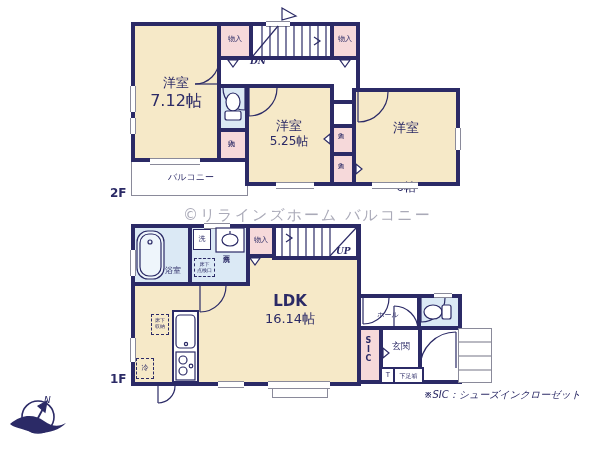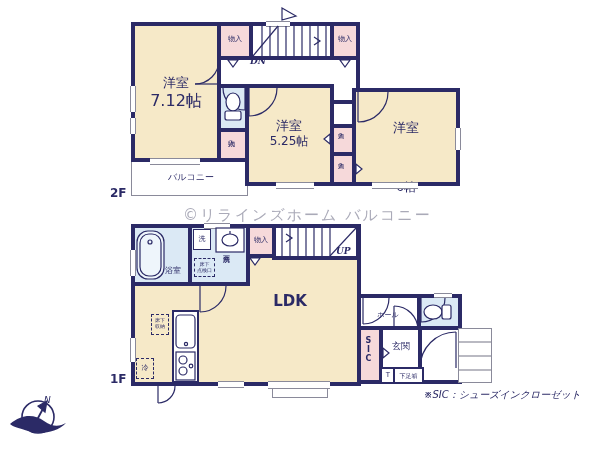--- a/index.html
+++ b/index.html
@@ -117,20 +117,21 @@
   <div class="r white" style="left:393px;top:367px;width:31px;height:17px;border-width:2px;"></div>
 
   <div class="dash" style="left:194px;top:258px;width:21px;height:19px;"></div>
   <div class="dash" style="left:151px;top:314px;width:18px;height:21px;"></div>
   <div class="dash" style="left:136px;top:358px;width:18px;height:21px;"></div>
 
   <div class="r gray white" style="left:272px;top:386px;width:56px;height:12px;"></div>
 
   <div class="lbl" style="left:250px;top:292px;width:80px;font-size:15px;font-weight:bold;z-index:8;">
     <span>LDK</span>
+    <span class="sz" style="font-size:13px;font-weight:normal;">16.14帖</span>
   </div>
   <div class="lbl" style="left:158px;top:266px;width:30px;font-size:8px;z-index:8;">浴室</div>
   <div class="lbl v" style="left:222px;top:250px;font-size:7px;z-index:8;">洗面所</div>
   <div class="lbl" style="left:196px;top:235px;width:12px;font-size:7px;z-index:8;">洗</div>
   <div class="lbl" style="left:195px;top:261px;width:19px;font-size:5px;z-index:8;">
     <span>床下</span><br>
     <span>点検口</span>
   </div>
   <div class="lbl" style="left:152px;top:317px;width:16px;font-size:5px;z-index:8;">
     <span>床下</span><br>

